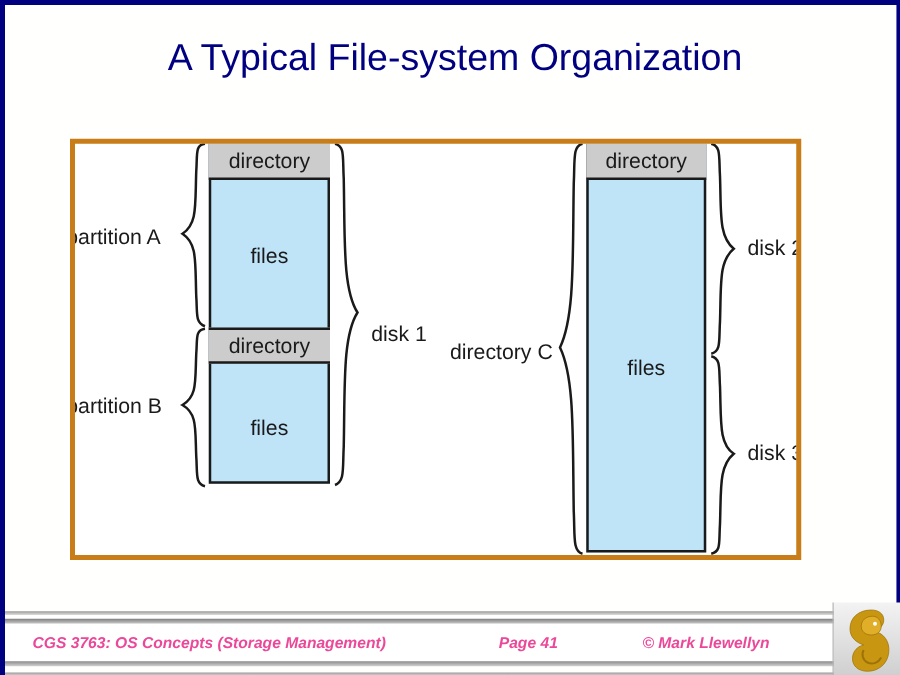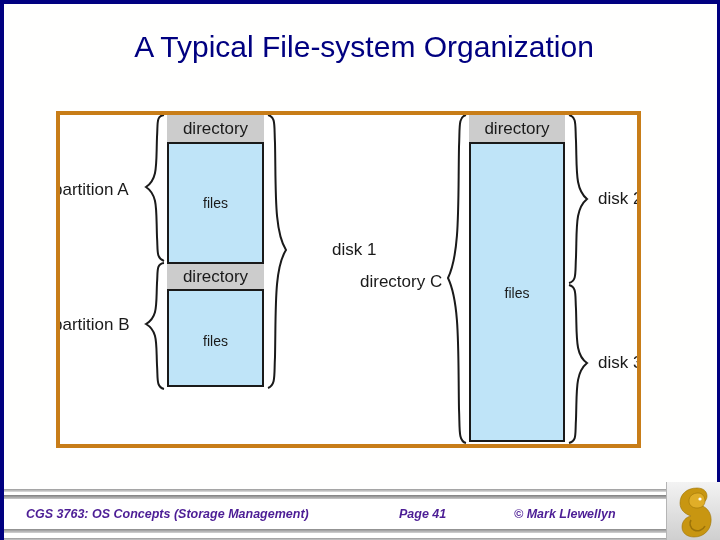--- a/index.html
+++ b/index.html
@@ -61,21 +61,21 @@
     border-bottom:2px solid #1a1a1a;
     left:0;right:0;
     display:flex;align-items:center;justify-content:center;
     color:#1a1a1a;
     font-size:17px;
   }
   .blk-label{
     position:absolute;left:0;right:0;
     text-align:center;
     color:#1a1a1a;
-    font-size:14px;
+    font-size:17px;
   }
   .fig-text{
     position:absolute;
     color:#1a1a1a;
     font-size:17px;
     white-space:nowrap;
   }
   .brace{position:absolute;}
   .brace svg{display:block;}
   
@@ -88,21 +88,21 @@
   #rule-c{top:40px;height:4px;background:linear-gradient(to bottom,#8a8a8a,#d2d2d2);}
   #rule-d{top:49px;height:3px;background:linear-gradient(to bottom,#9a9a9a,#e0e0e0);}
   #footer-band{
     position:absolute;left:0;top:10px;width:720px;height:30px;
     background:#ffffff;
   }
   .foot-txt{
     position:absolute;
     font-style:italic;font-weight:bold;
     font-size:12.5px;
-    color:#4c1d95;
+    color:#ec4899;
     white-space:nowrap;
     text-align:center;
   }
   #foot-course{left:22px;top:18px;}
   #foot-page{left:395px;top:18px;}
   #foot-copy{left:510px;top:18px;}
   
   #logo-box{
     position:absolute;left:662px;top:478px;width:55px;height:58px;
     background:linear-gradient(to bottom,#f3f3f3,#cfcfcf);
@@ -147,21 +147,21 @@
             <path d="M22 2 C14 3 16 10 15 22 C14 44 16 56 4 63 C16 70 14 82 15 104 C16 118 14 126 22 128" fill="none" stroke="#1a1a1a" stroke-width="2"></path>
           </svg>
         </div>
         <div class="fig-text" style="left:-7px;top:200px;">partition B</div>
 
         <div class="brace" style="left:206px;top:-2px;">
           <svg width="24" height="278" viewBox="0 0 24 278">
             <path d="M2 2 C10 4 8 12 9 30 C10 78 8 118 20 137 C8 156 10 196 9 244 C8 262 10 272 2 275" fill="none" stroke="#1a1a1a" stroke-width="2"></path>
           </svg>
         </div>
-        <div class="fig-text" style="left:237px;top:125px;margin-left:35px;">disk 1</div>
+        <div class="fig-text" style="left:237px;top:143px;">disk 1</div>
 
         <div class="col" style="left:409px;top:0px;width:96px;height:327px;"></div>
 
         <div class="band" style="left:409px;width:96px;top:0px;height:29px;border-top:0;">
           <span>directory</span>
         </div>
         <div class="blk-label" style="left:409px;width:96px;top:170px;">files</div>
 
         <div class="brace" style="left:384px;top:-2px;">
           <svg width="24" height="333" viewBox="0 0 24 333">

